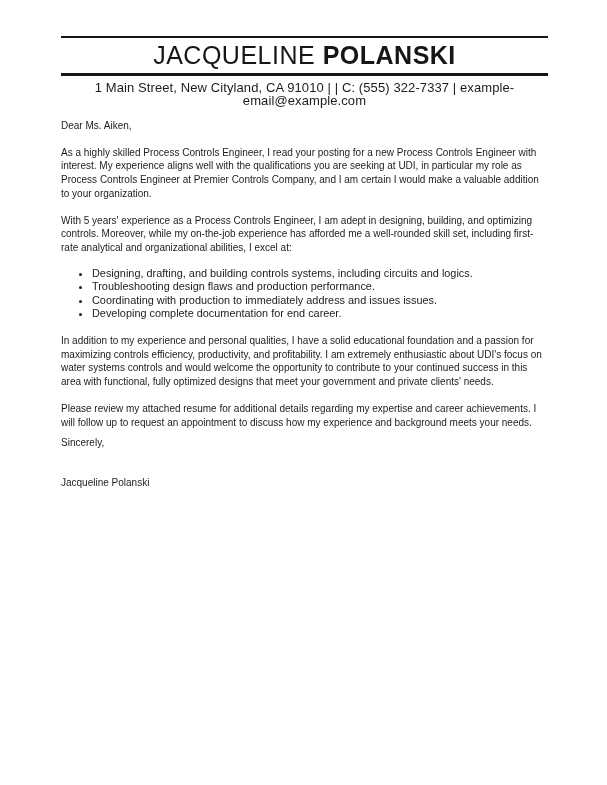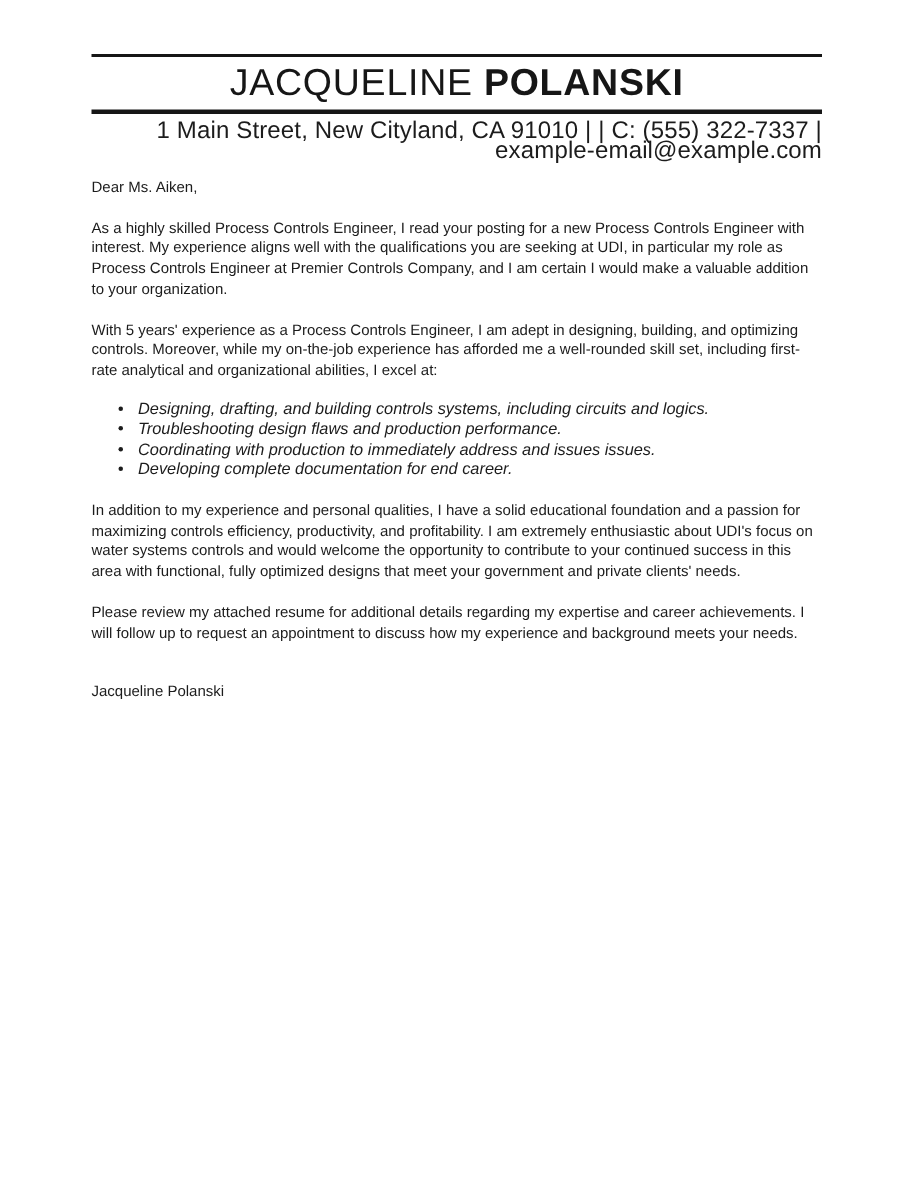--- a/index.html
+++ b/index.html
@@ -40,39 +40,38 @@
     font-weight: 400;
     letter-spacing: 0.5px;
     color: #161616;
     white-space: nowrap;
   }
   .name .last {
     font-weight: 700;
   }
   .contact {
     margin-top: 5px;
-    text-align: right;
-    font-size: 16px;
+    text-align: center;
+    font-size: 13px;
     line-height: 13px;
     letter-spacing: 0.1px;
     color: #1c1c1c;
   }
   main p {
     margin: 13px 0 0 0;
     font-size: 10px;
     line-height: 13.7px;
   }
   .salutation {
     margin-top: 12px !important;
   }
   ul.skills {
     margin: 12px 0 0 0;
     padding: 0 0 0 31px;
     list-style: disc;
-    font-style: italic;
   }
   ul.skills li {
     font-size: 10.9px;
     line-height: 13.6px;
   }
   .closing {
     margin-top: 7px !important;
   }
   .signature {
     margin-top: 26px !important;
@@ -102,17 +101,18 @@
       <li>Troubleshooting design flaws and production performance.</li>
       <li>Coordinating with production to immediately address and issues issues.</li>
       <li>Developing complete documentation for end career.</li>
     </ul>
 
     <p>In addition to my experience and personal qualities, I have a solid educational foundation and a passion for maximizing controls efficiency, productivity, and profitability. I am extremely enthusiastic about UDI's focus on water systems controls and would welcome the opportunity to contribute to your continued success in this area with functional, fully optimized designs that meet your government and private clients' needs.</p>
 
     <p>Please review my attached resume for additional details regarding my expertise and career achievements. I will follow up to request an appointment to discuss how my experience and background meets your needs.</p>
 
 
+    <p class="closing">Sincerely,</p>
 
     <p class="signature">Jacqueline Polanski</p>
   </main>
 
 </div>
 
 </body></html>

